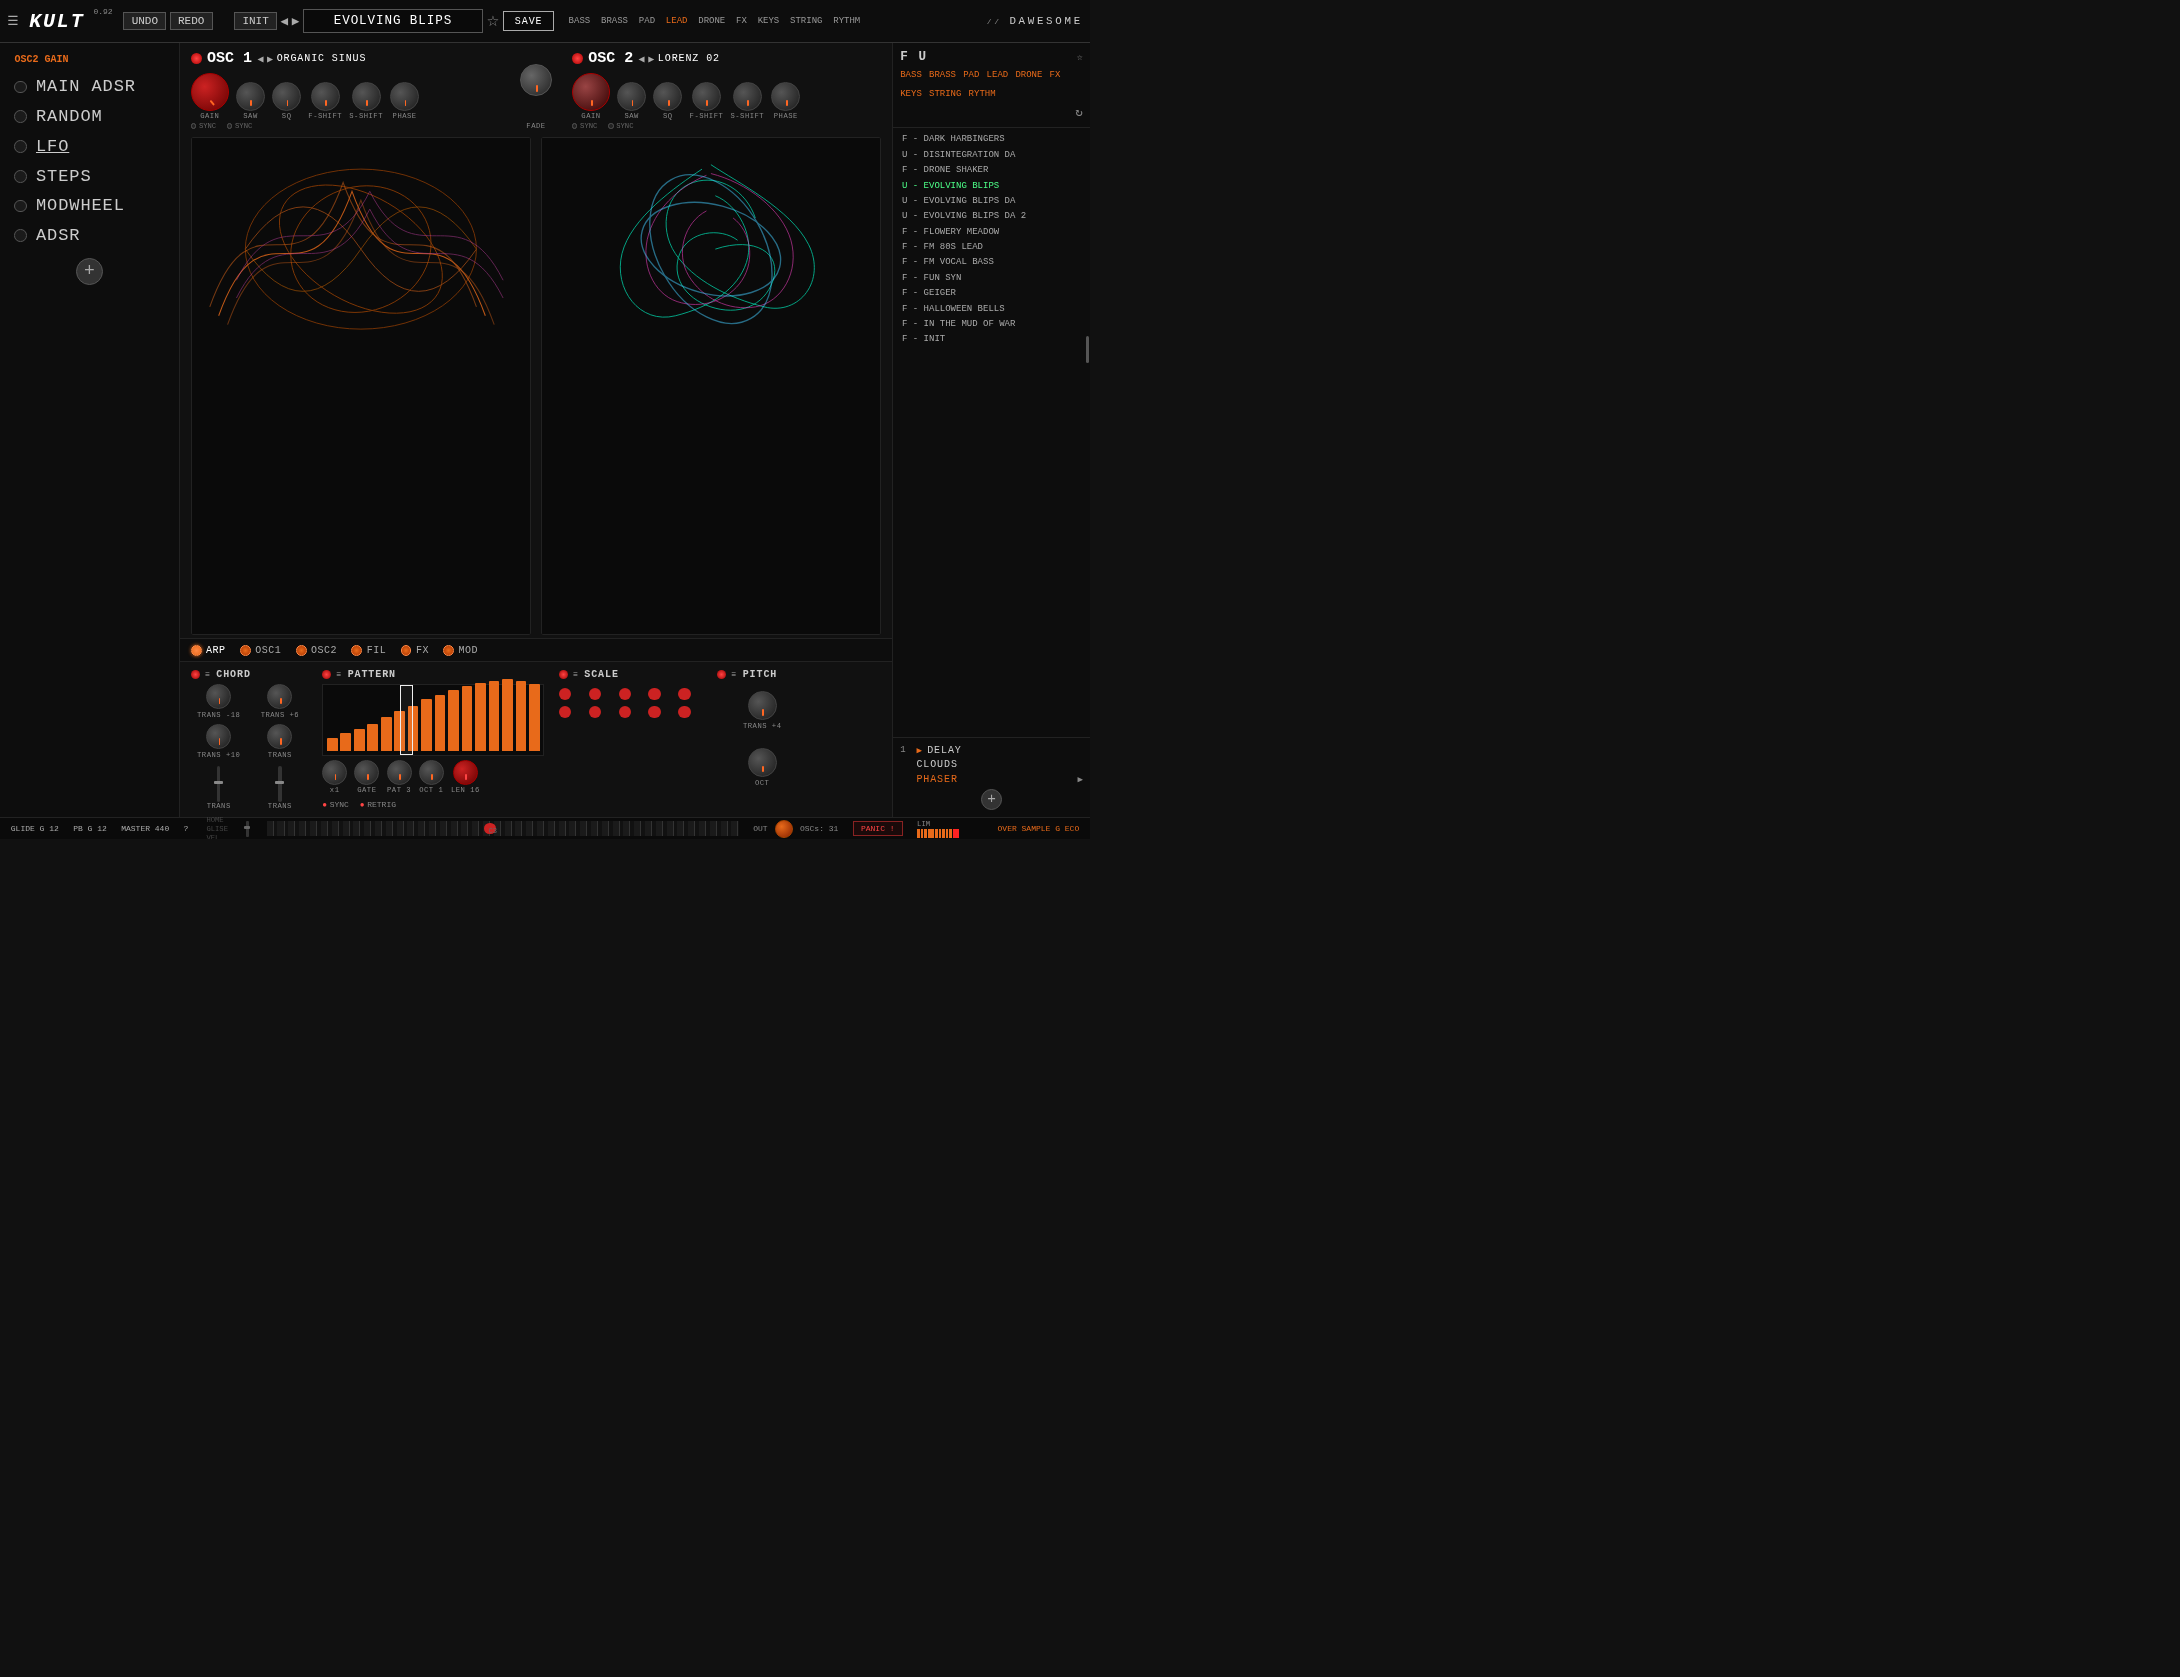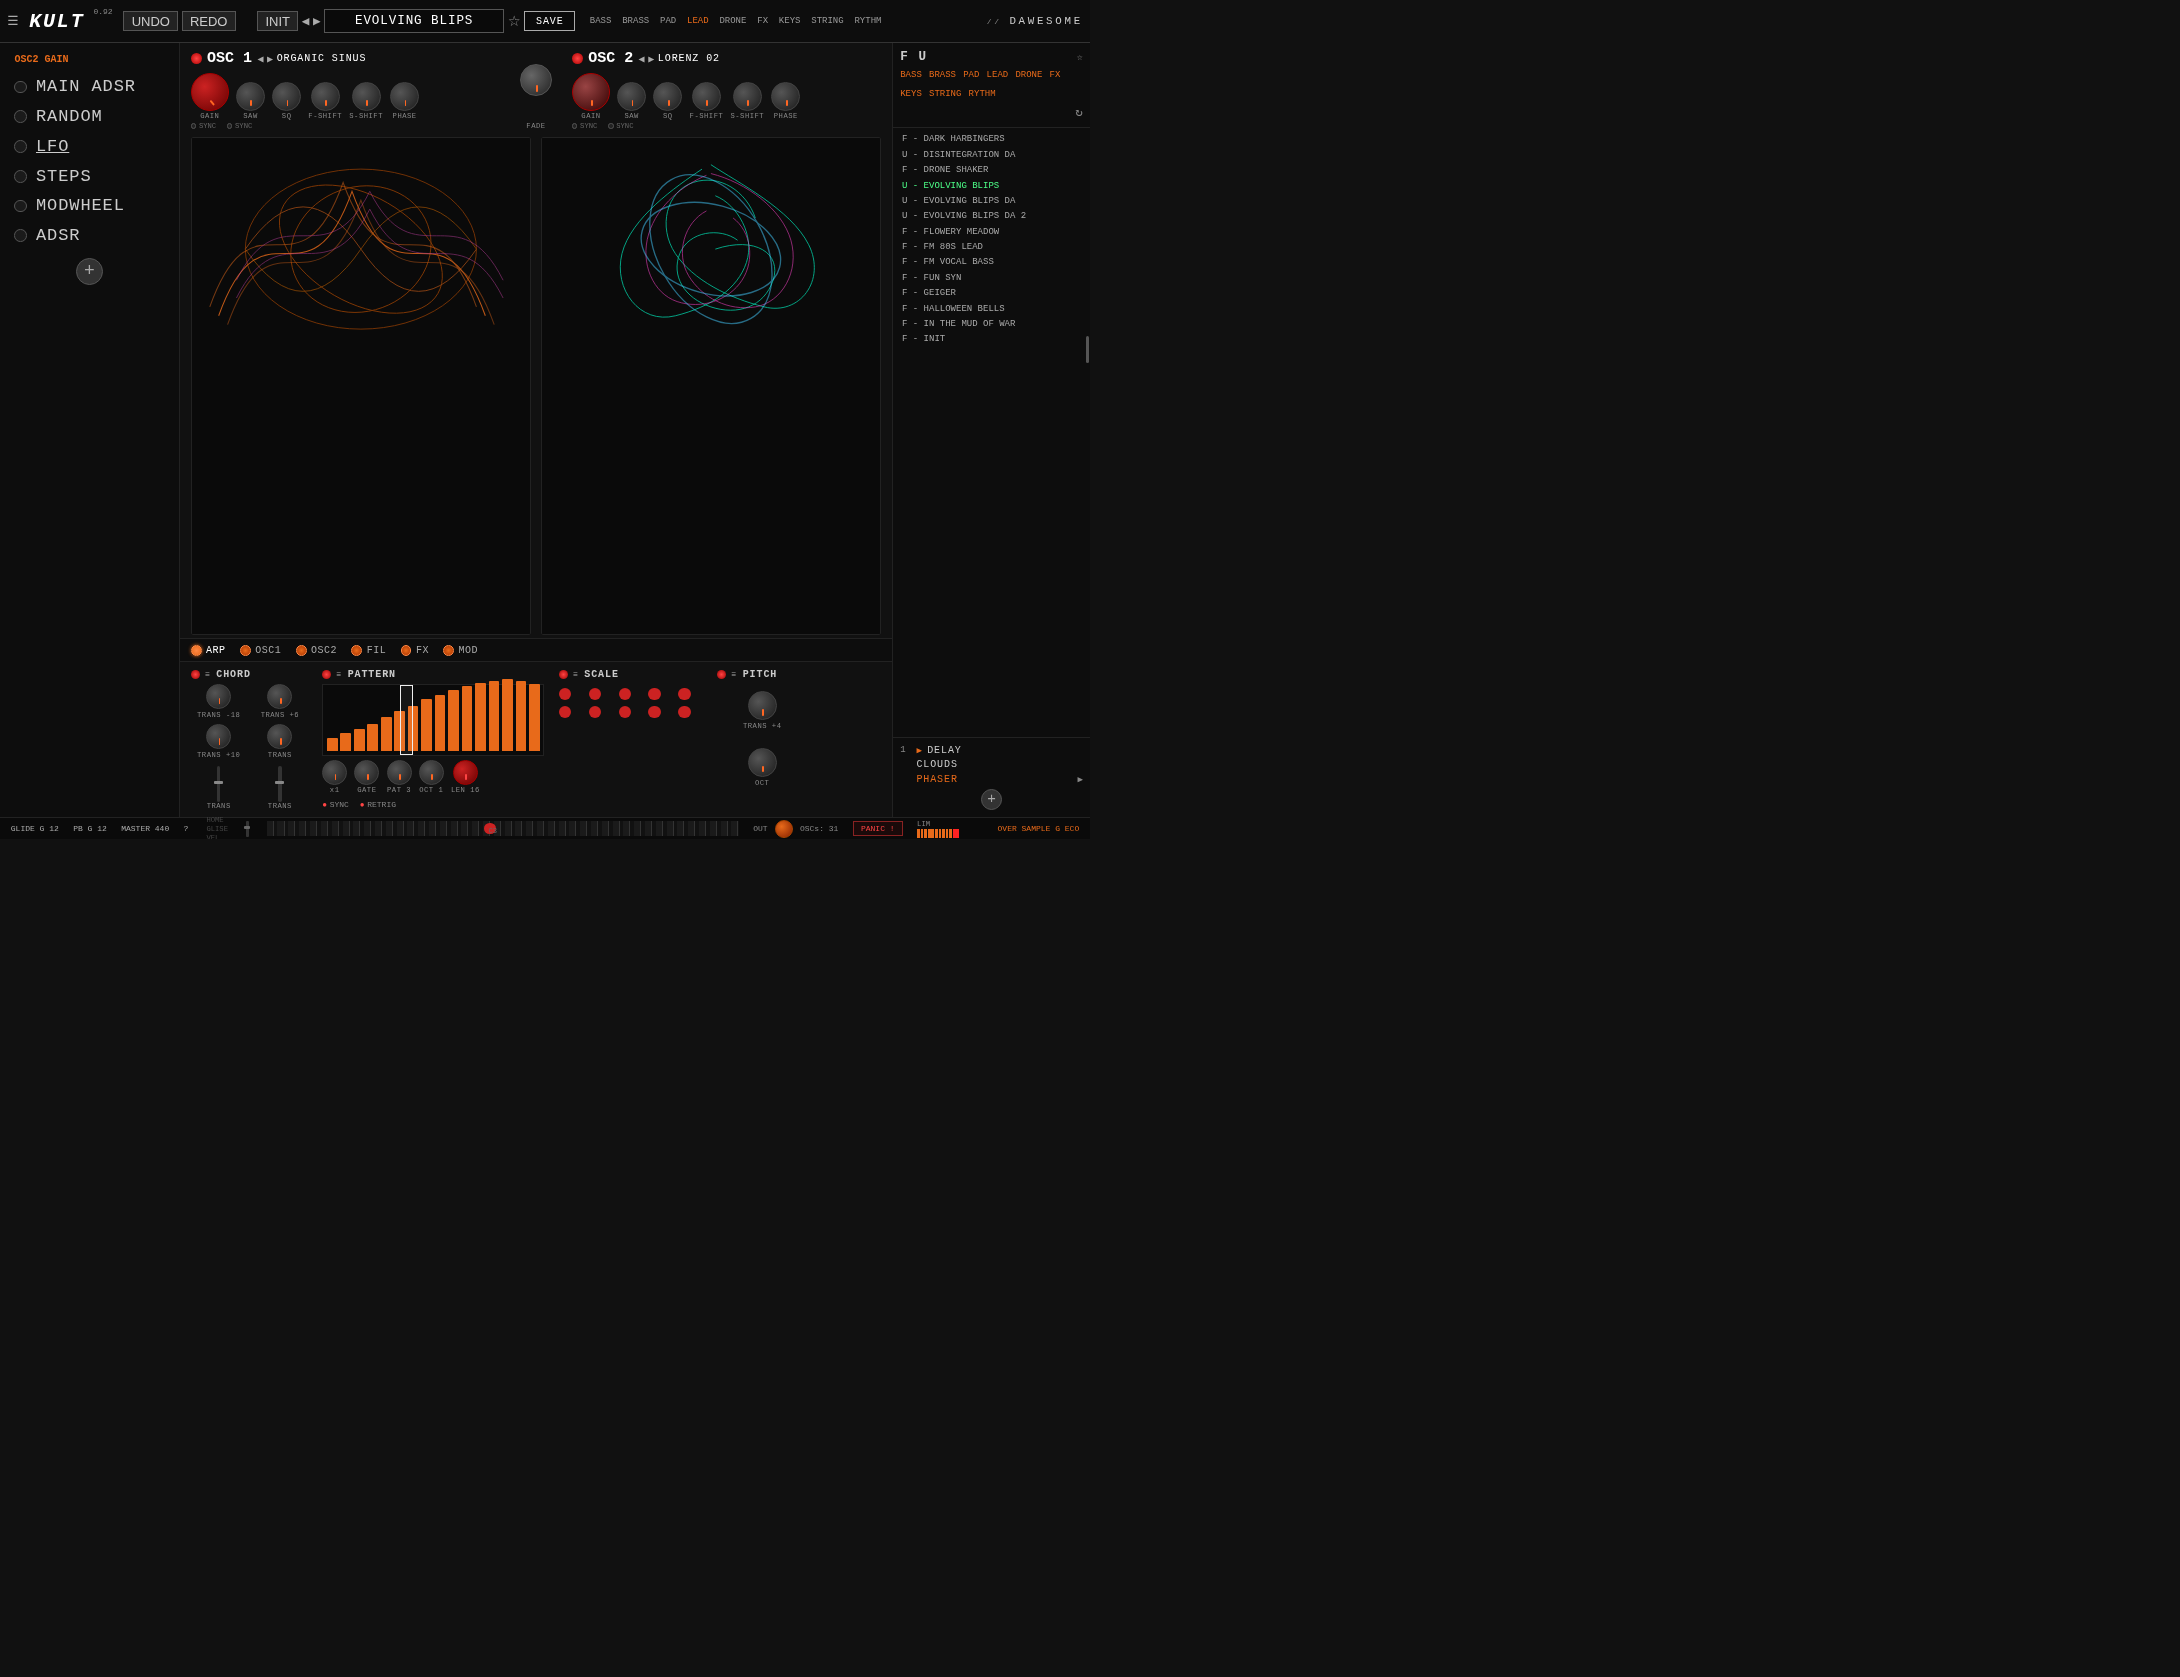--- a/index.html
+++ b/index.html
@@ -41,23 +41,23 @@
     .undo-redo {
       display: flex;
       gap: 3.6px;
       margin-left: 3.6px;
     }
     .btn-small {
       background: #222;
       border: 0.9px solid #555;
       color: #ccc;
       padding: 1.8px 7.2px;
-      font-size: 13px;
-      cursor: pointer;
-      font-family: Liberation Sans, sans-serif;
+      font-size: 11px;
+      cursor: pointer;
+      font-family: Liberation Mono, monospace;
     }
     .preset-nav {
       display: flex;
       align-items: center;
       margin-left: 14.4px;
       gap: 3.6px;
     }
     .nav-arrow {
       color: #aaa;
       cursor: pointer;

